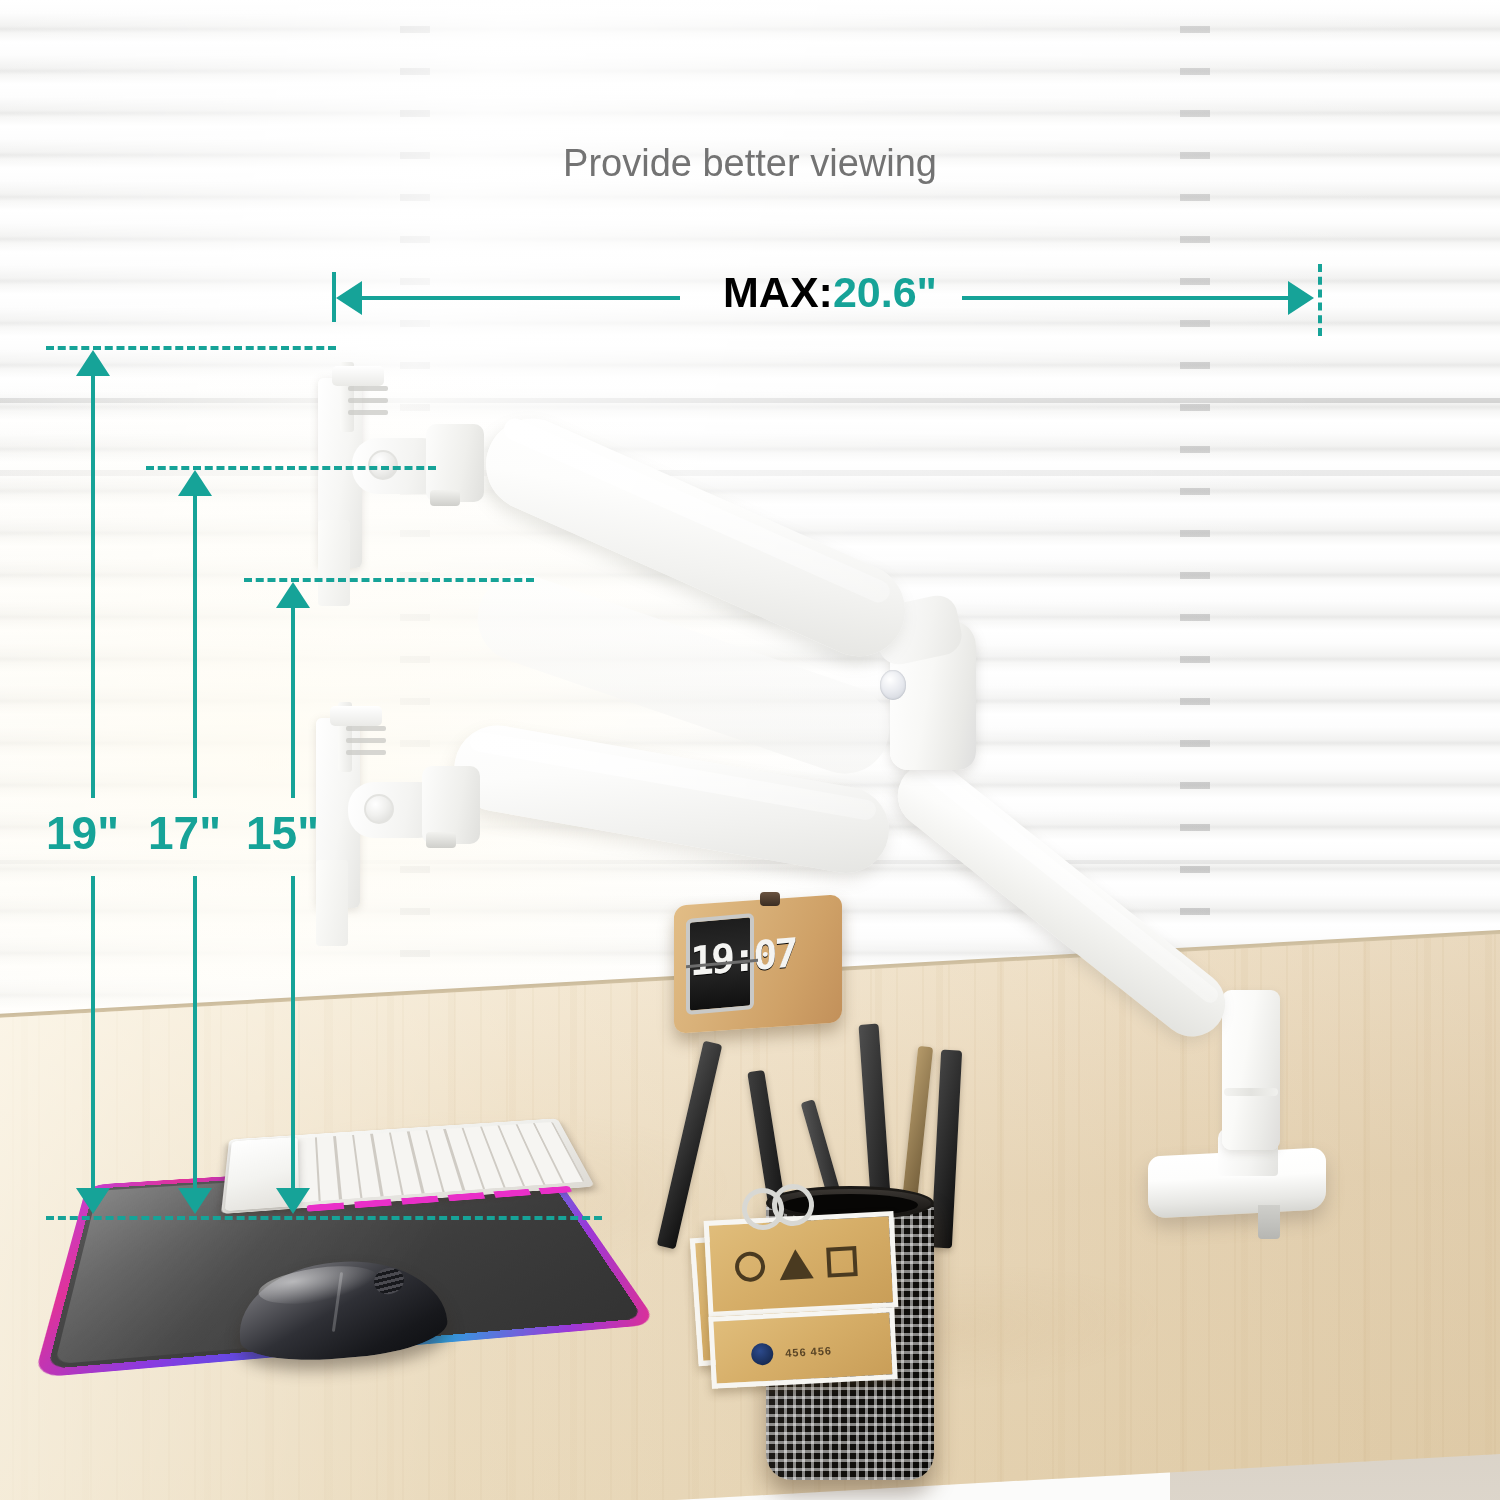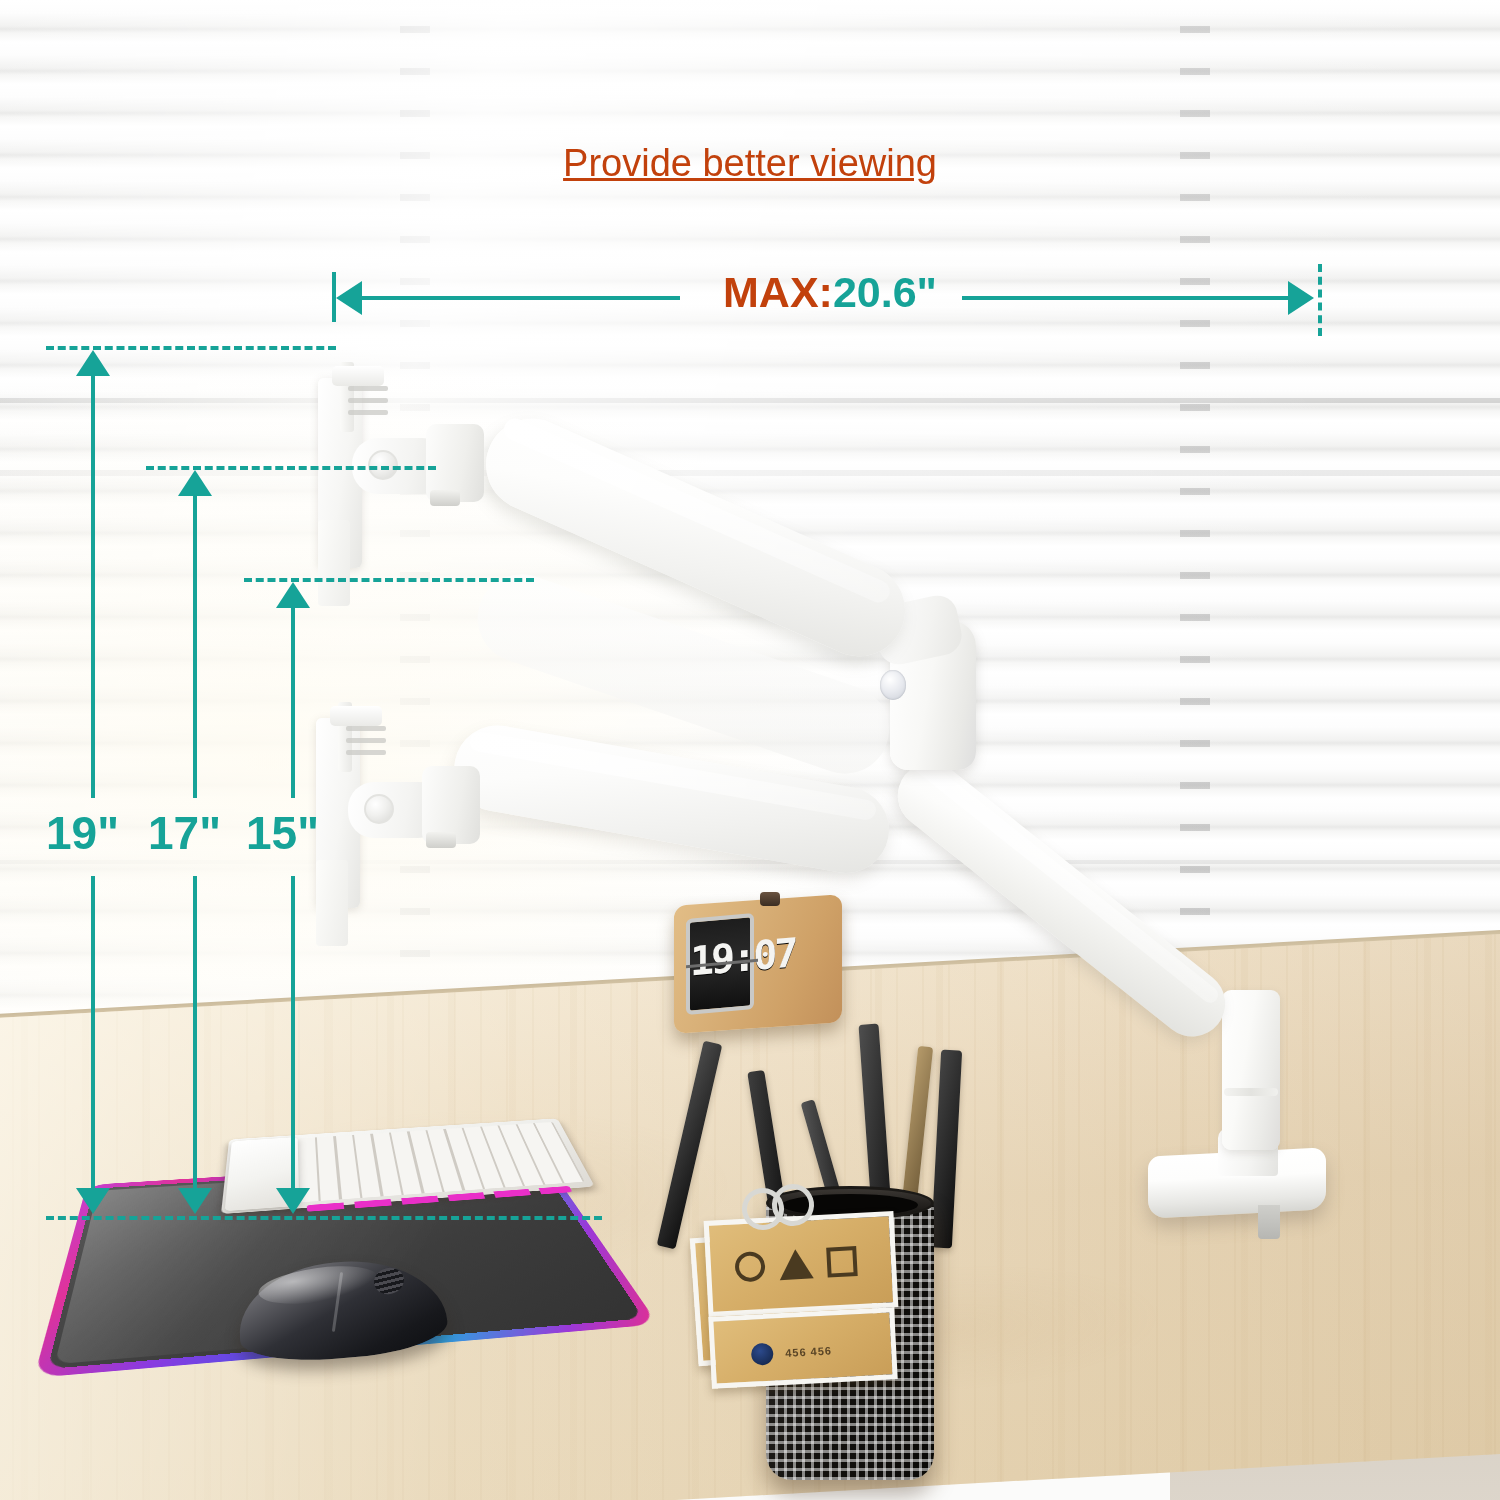--- a/index.html
+++ b/index.html
@@ -353,21 +353,21 @@
 
   .ar-left{  position:absolute; width:0;height:0; border-top:17px solid transparent; border-bottom:17px solid transparent; }
   .ar-right{ position:absolute; width:0;height:0; border-top:17px solid transparent; border-bottom:17px solid transparent; }
   .ar-up{    position:absolute; width:0;height:0; border-left:17px solid transparent; border-right:17px solid transparent; }
   .ar-down{  position:absolute; width:0;height:0; border-left:17px solid transparent; border-right:17px solid transparent; }
 
   .maxlabel{
     position:absolute; top:268px; left:680px; width:300px; text-align:center;
     font-size:43px; font-weight:bold; white-space:nowrap;
   }
-  .maxlabel .mx{ color:#c2410c; }
+  .maxlabel .mx{ color:#000000; }
 
   .hlabel{
     position:absolute; font-size:46px; font-weight:bold;
   }
 </style>
 </head>
 <body>
 
 <div id="stage">
 
@@ -490,21 +490,21 @@
     <div class="tag" style="left:710px; top:1312px; width:186px; height:72px; transform:rotate(-3deg);">
       <div class="tag-logo" style="left:36px; top:24px;"></div>
       <div class="tag-txt" style="left:70px; top:29px;">456 456</div>
     </div>
     <div class="tag-ring" style="left:742px; top:1188px; transform:rotate(-18deg);"></div>
     <div class="tag-ring" style="left:772px; top:1184px; transform:rotate(14deg);"></div>
   </div>
 
   <div class="anno">
 
-    <div class="t-sub" style="color: #c2410c; text-decoration: underline;">Provide better viewing</div>
+    <div class="t-sub" style="color: #737373;">Provide better viewing</div>
 
     <div>
 
       <div class="vline" style="left:332px; top:272px; height:50px; background:#16a398;"></div>
 
       <div class="ar-left" style="left:336px; top:281px; border-right:26px solid #16a398;"></div>
 
       <div class="hline" style="left:360px; top:296px; width:320px; background:#16a398;"></div>
 
       <div class="maxlabel">

